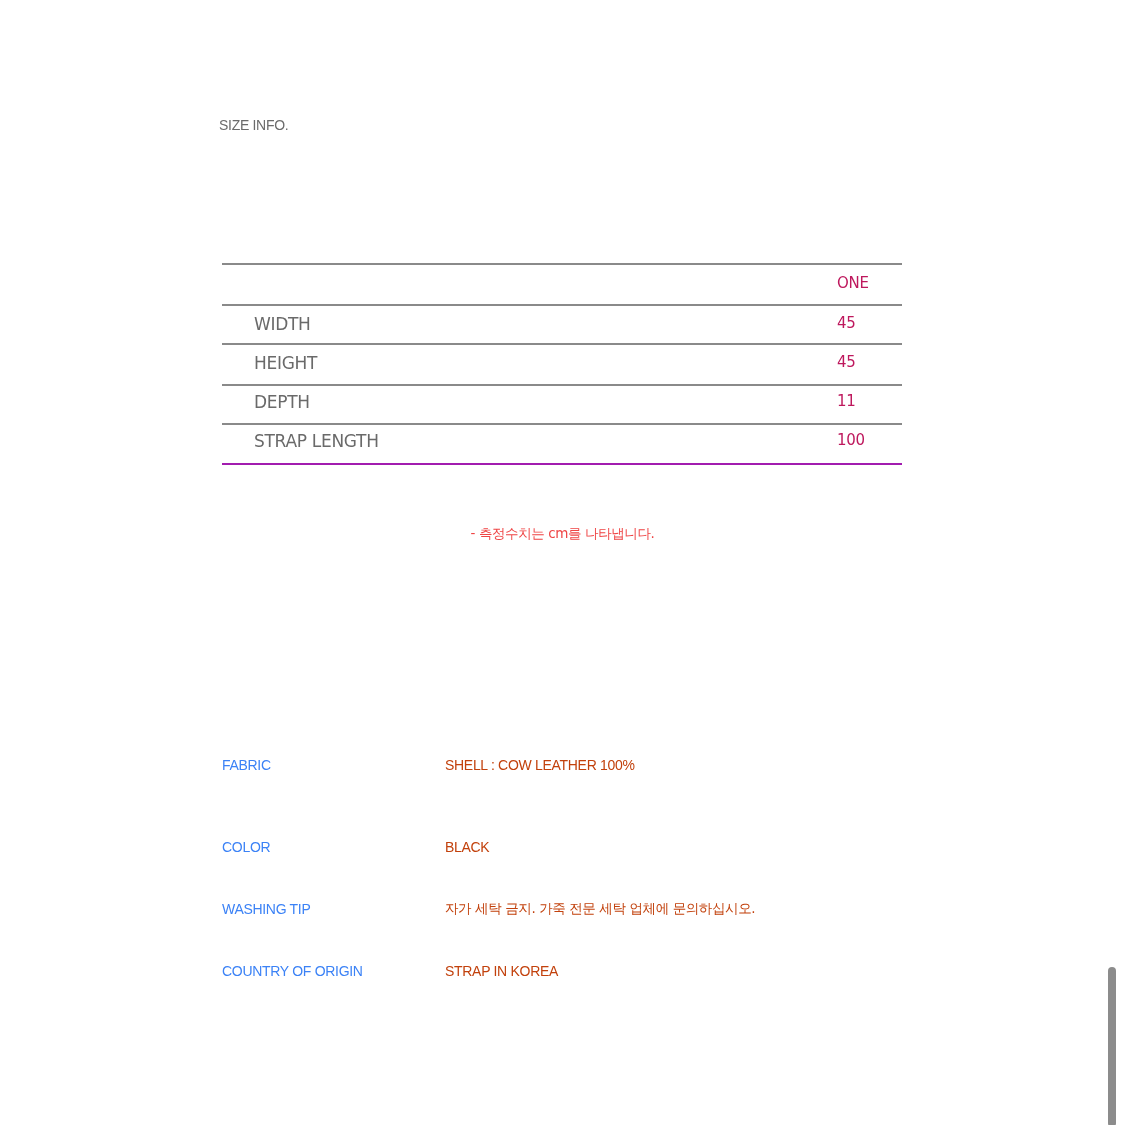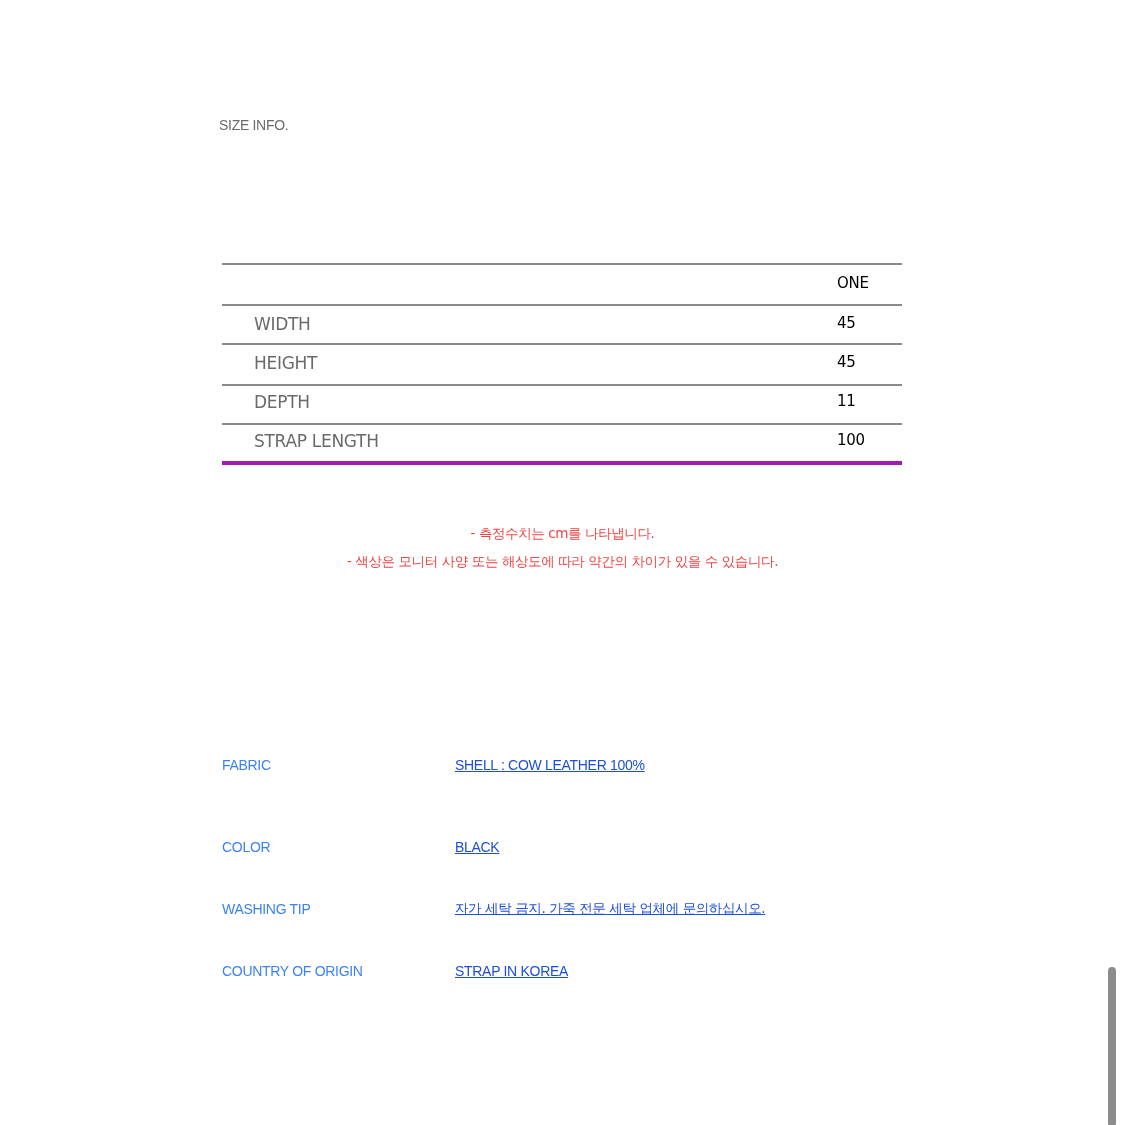--- a/index.html
+++ b/index.html
@@ -29,35 +29,35 @@
       left: 222px;
       top: 263px;
       width: 680px;
     }
     .size-row {
       position: relative;
       border-top: 2px solid #8a8a8a;
       box-sizing: border-box;
     }
     .size-row:last-child {
-      border-bottom: 4px solid #a21caf;
+      border-bottom: 2px solid #a21caf;
     }
     .size-row .label {
       position: absolute;
       left: 32px;
       font-size: 17px;
       color: #6a6a6a;
       font-family: "DejaVu Sans", sans-serif;
       letter-spacing: -0.3px;
     }
     .size-row .value {
       position: absolute;
       left: 615px;
       font-size: 15px;
-      color: #000000;
+      color: #be185d;
       font-family: "DejaVu Sans", sans-serif;
       letter-spacing: -0.3px;
     }
     .notes {
       position: absolute;
       left: 0;
       top: 520px;
       width: 1125px;
       text-align: center;
       font-size: 13.5px;
@@ -82,28 +82,27 @@
       position: absolute;
       left: 0;
       font-family: "Liberation Sans", sans-serif;
       font-size: 14px;
       color: #3b82f6;
       letter-spacing: -0.3px;
       white-space: nowrap;
     }
     .info-row .info-value {
       position: absolute;
-      left: 233px;
+      left: 223px;
       font-family: "Liberation Sans", sans-serif;
       font-size: 14px;
-      color: #1d4ed8;
+      color: #c2410c;
       line-height: 21px;
       letter-spacing: -0.3px;
       white-space: nowrap;
-      text-decoration: underline;
     }
     .info-row .info-value.kr {
       font-family: "DejaVu Sans", sans-serif;
       font-size: 13.5px;
       letter-spacing: -0.4px;
     }
     .scrollbar {
       position: absolute;
       left: 1108px;
       top: 967px;
@@ -136,21 +135,20 @@
     <span class="value" style="top:6px;">11</span>
   </div>
   <div class="size-row" style="height:42px;">
     <span class="label" style="top:6px;">STRAP LENGTH</span>
     <span class="value" style="top:6px;">100</span>
   </div>
 </div>
 
 <div class="notes">
   <div>- 측정수치는 cm를 나타냅니다.</div>
-  <div>- 색상은 모니터 사양 또는 해상도에 따라 약간의 차이가 있을 수 있습니다.</div>
 </div>
 
 <div class="info">
   <div class="info-row" style="top:0px;">
     <span class="info-label" style="top:1px;">FABRIC</span>
     <div class="info-value" style="top:-1px;">
       <div>SHELL : COW LEATHER 100%</div>
     </div>
   </div>
   <div class="info-row" style="top:83px;">

